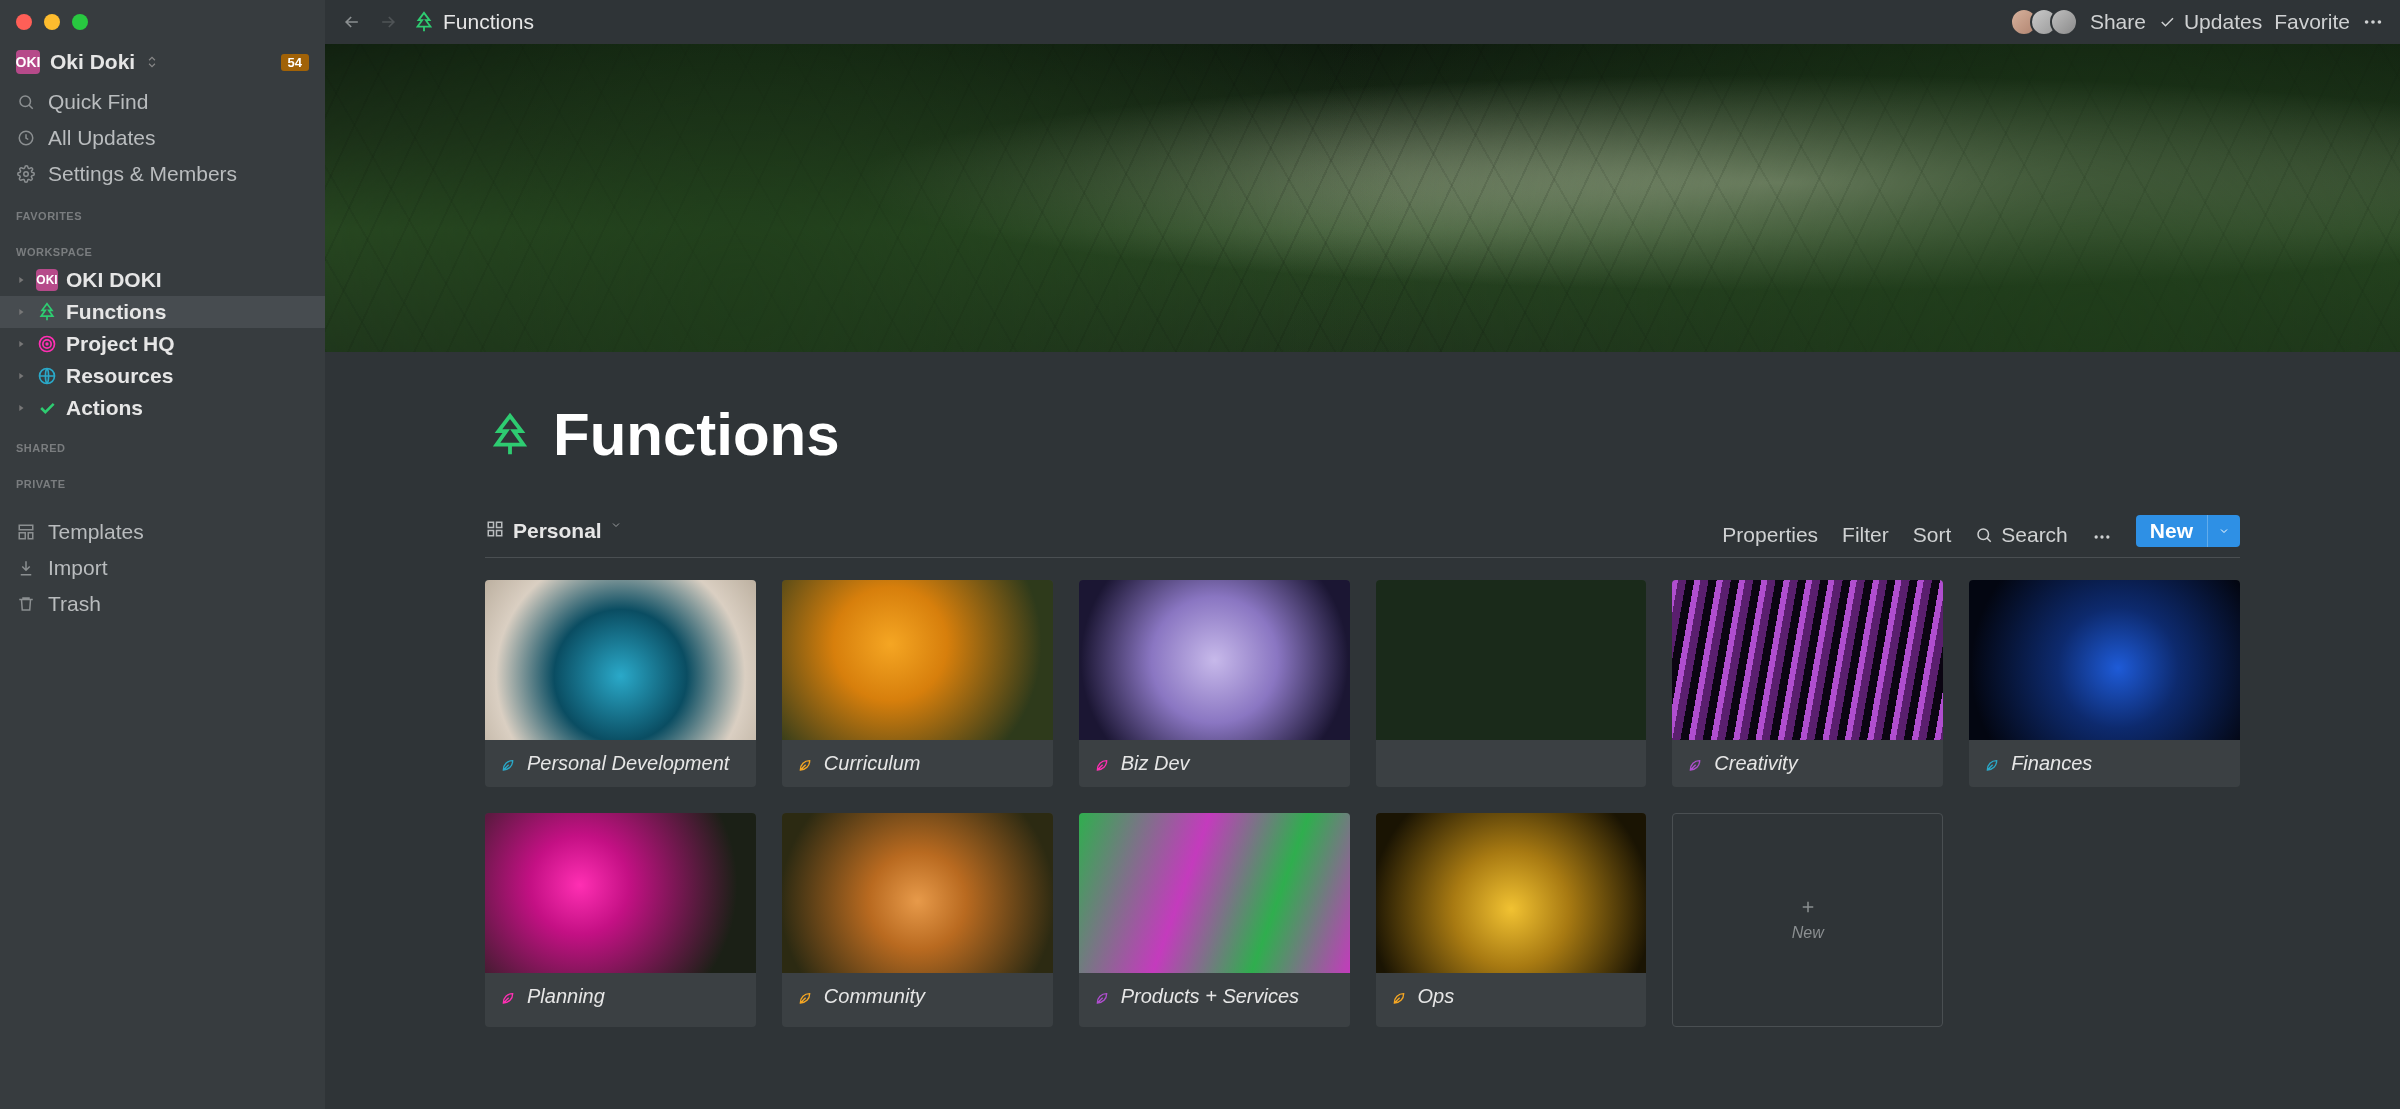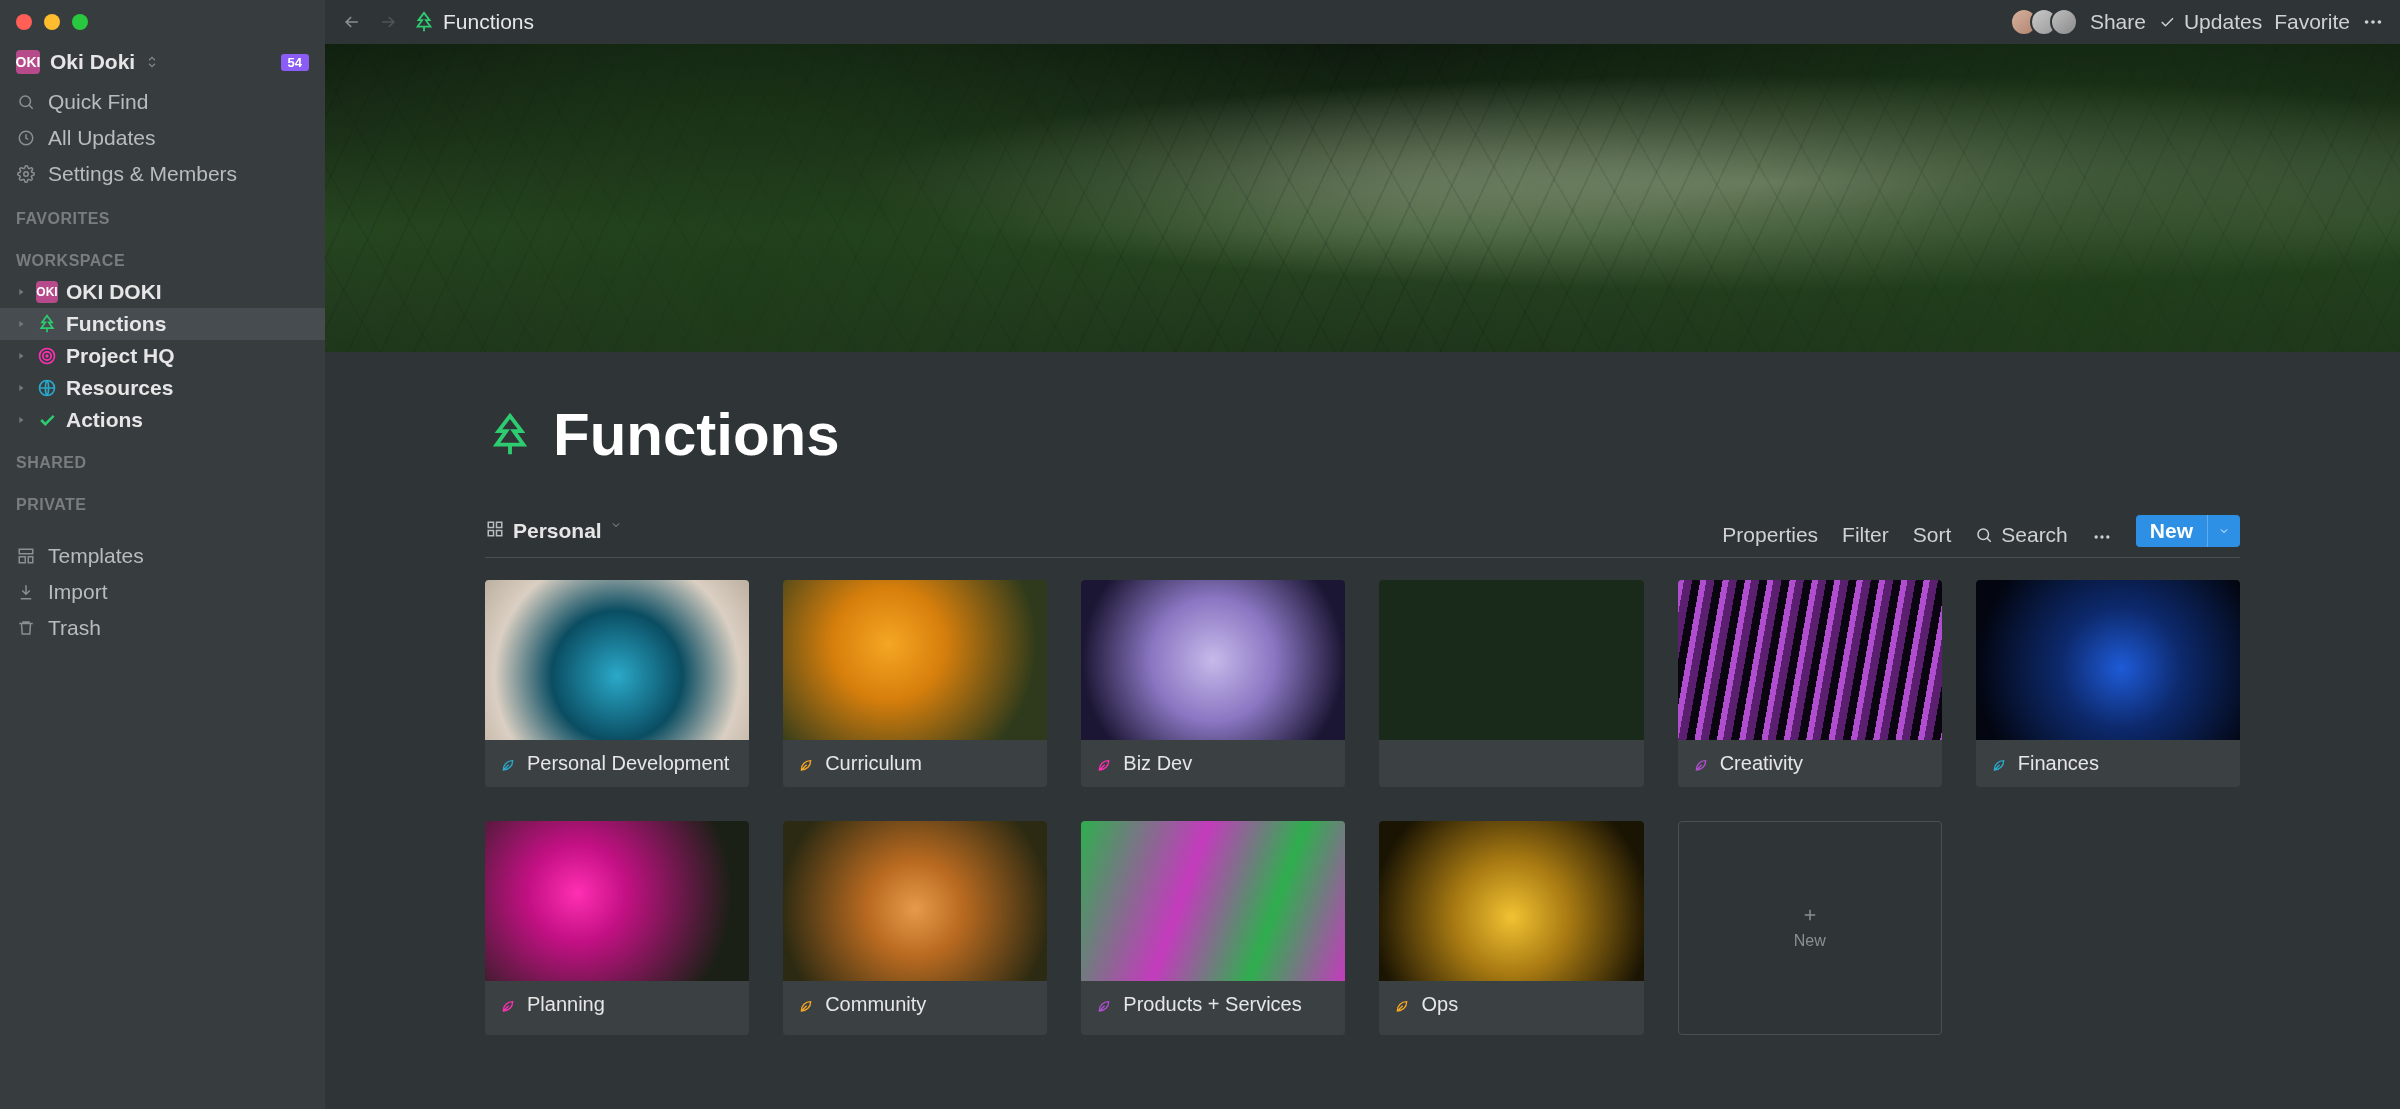--- a/index.html
+++ b/index.html
@@ -50,21 +50,21 @@
     border-radius: 4px;
     background: #b64a8a;
     color: #fff;
     font-size: 14px;
     display: flex; align-items: center; justify-content: center;
     font-weight: 700;
   }
   .ws-switch { font-size: 14px; color: #888; }
   .ws-count {
     margin-left: auto;
-    background: #8b5cf6;
+    background: #a16207;
     color: #fff;
     font-size: 13px;
     font-weight: 700;
     padding: 1px 7px;
     border-radius: 3px;
   }
 
   .side-item {
     display: flex;
     align-items: center;
@@ -73,21 +73,21 @@
     cursor: pointer;
   }
   .side-icon {
     width: 20px; height: 20px;
     display: flex; align-items: center; justify-content: center;
     color: #8b8f91;
     flex-shrink: 0;
   }
 
   .side-section {
-    font-size: 16px;
+    font-size: 11px;
     font-weight: 700;
     letter-spacing: 0.5px;
     color: #7a7d7f;
     padding: 18px 16px 6px 16px;
     text-transform: uppercase;
   }
 
   .tree-item {
     display: flex;
     align-items: center;
@@ -240,21 +240,22 @@
     overflow:hidden;
   }
   .new-btn span { padding: 4px 14px; }
   .new-btn .divider { width:1px; background: rgba(255,255,255,0.25); align-self:stretch;}
   .new-btn .chev { padding: 4px 10px; font-size:13px;}
 
   
   .gallery {
     display: grid;
     grid-template-columns: repeat(6, 1fr);
-    gap: 34px;
+    gap: 26px;
+    font-style: italic;
   }
   .card {
     background: #3b4043;
     border-radius: 4px;
     overflow: hidden;
     cursor: pointer;
     display:flex;
     flex-direction:column;
   }
   .card-cover { height: 160px; }

